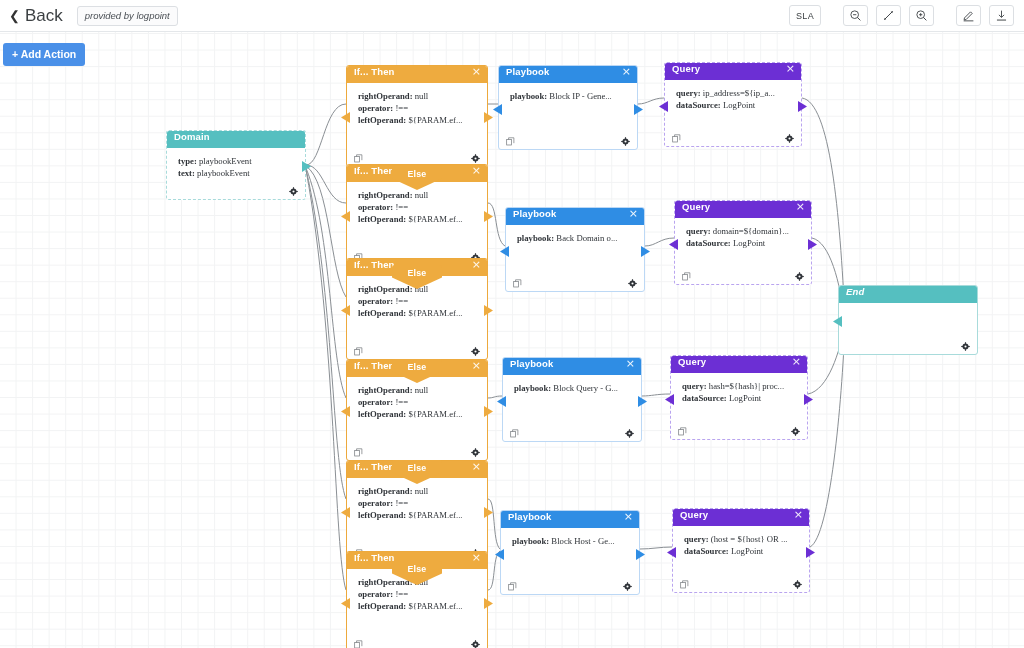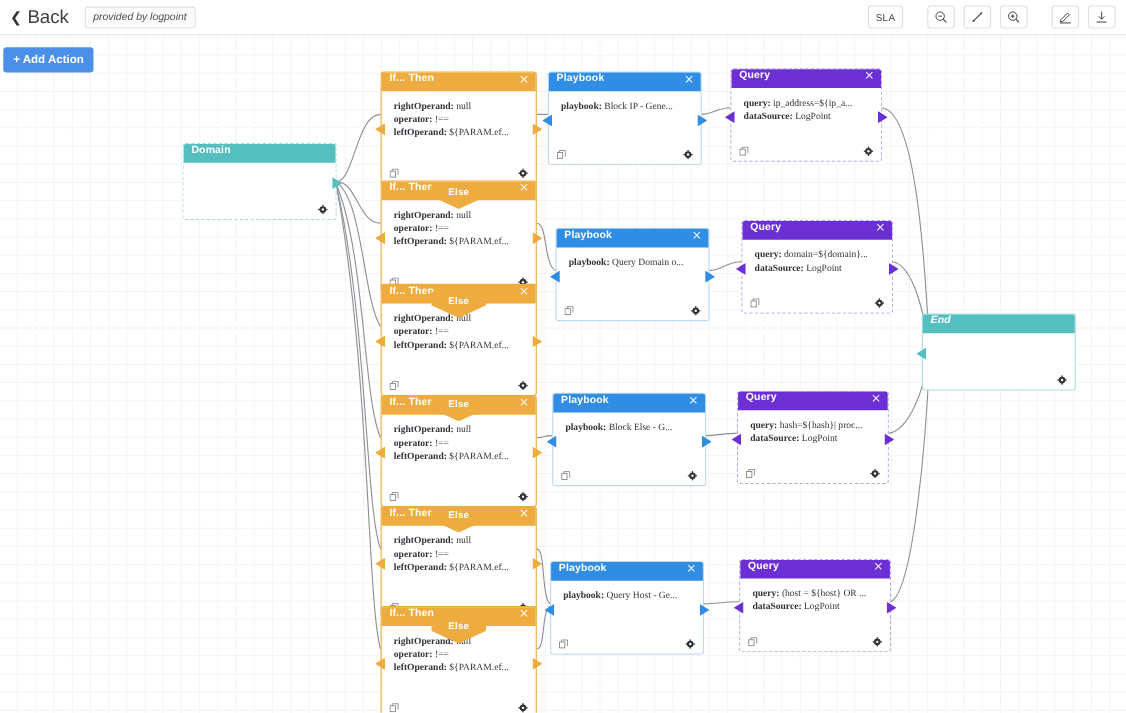--- a/index.html
+++ b/index.html
@@ -238,20 +238,24 @@
       <path d="M812,206 C830,210 840,250 845,289" fill="none" stroke="#8a8f94" stroke-width="1"></path>
       <path d="M808,362 C828,358 840,320 845,291" fill="none" stroke="#8a8f94" stroke-width="1"></path>
       <path d="M810,515 C830,505 842,370 845,292" fill="none" stroke="#8a8f94" stroke-width="1"></path>
     </svg>
   <div id="add-action">+ Add Action</div>
   <div id="node-layer">
       <div class="node n-tr" style="left: 166px; top: 98px; width: 140px; height: 70px;">
         <div class="hdr">
           <span class="ttl">Domain</span>
         </div>
+        <div class="body">
+          <div class="row">type: <span class="val">playbookEvent</span></div>
+          <div class="row">text: <span class="val">playbookEvent</span></div>
+        </div>
         <div class="foot">
           <span></span>
           <span class="gear"><svg width="9" height="9" viewBox="0 0 16 16">
               <circle cx="8" cy="8" r="5.4" fill="#2f3338"></circle>
               <circle cx="8" cy="8" r="1.9" fill="#ffffff"></circle>
               <g fill="#2f3338">
                 <rect x="7" y="0.4" width="2" height="3"></rect>
                 <rect x="7" y="12.6" width="2" height="3"></rect>
                 <rect x="0.4" y="7" width="3" height="2"></rect>
                 <rect x="12.6" y="7" width="3" height="2"></rect>
@@ -378,21 +382,21 @@
       </div>
       <div class="else-badge" style="left: 392px; top: 233px;">
         <span>Else</span>
       </div>
       <div class="node n-pb" style="left: 505px; top: 175px; width: 140px; height: 85px;">
         <div class="hdr">
           <span class="ttl">Playbook</span>
           <span class="xicon">×</span>
         </div>
         <div class="body">
-          <div class="row">playbook: <span class="val">Query Domain o...</span></div>
+          <div class="row">playbook: <span class="val">Back Domain o...</span></div>
         </div>
         <div class="foot">
           <span class="copy"><svg width="9" height="9" viewBox="0 0 16 16">
               <rect x="1.2" y="4.6" width="8.6" height="9.6" fill="none" stroke="#4a4f55" stroke-width="1.3"></rect>
               <path d="M4.6 4.6 V1.4 H14 V11" fill="none" stroke="#4a4f55" stroke-width="1.3"></path>
             </svg></span>
           <span class="gear"><svg width="9" height="9" viewBox="0 0 16 16">
               <circle cx="8" cy="8" r="5.4" fill="#2f3338"></circle>
               <circle cx="8" cy="8" r="1.9" fill="#ffffff"></circle>
               <g fill="#2f3338">
@@ -517,21 +521,21 @@
       </div>
       <div class="else-badge" style="left: 392px; top: 428px;">
         <span>Else</span>
       </div>
       <div class="node n-pb" style="left: 502px; top: 325px; width: 140px; height: 85px;">
         <div class="hdr">
           <span class="ttl">Playbook</span>
           <span class="xicon">×</span>
         </div>
         <div class="body">
-          <div class="row">playbook: <span class="val">Block Else - G...</span></div>
+          <div class="row">playbook: <span class="val">Block Query - G...</span></div>
         </div>
         <div class="foot">
           <span class="copy"><svg width="9" height="9" viewBox="0 0 16 16">
               <rect x="1.2" y="4.6" width="8.6" height="9.6" fill="none" stroke="#4a4f55" stroke-width="1.3"></rect>
               <path d="M4.6 4.6 V1.4 H14 V11" fill="none" stroke="#4a4f55" stroke-width="1.3"></path>
             </svg></span>
           <span class="gear"><svg width="9" height="9" viewBox="0 0 16 16">
               <circle cx="8" cy="8" r="5.4" fill="#2f3338"></circle>
               <circle cx="8" cy="8" r="1.9" fill="#ffffff"></circle>
               <g fill="#2f3338">
@@ -604,21 +608,21 @@
       </div>
       <div class="else-badge" style="left: 392px; top: 529px;">
         <span>Else</span>
       </div>
       <div class="node n-pb" style="left: 500px; top: 478px; width: 140px; height: 85px;">
         <div class="hdr">
           <span class="ttl">Playbook</span>
           <span class="xicon">×</span>
         </div>
         <div class="body">
-          <div class="row">playbook: <span class="val">Query Host - Ge...</span></div>
+          <div class="row">playbook: <span class="val">Block Host - Ge...</span></div>
         </div>
         <div class="foot">
           <span class="copy"><svg width="9" height="9" viewBox="0 0 16 16">
               <rect x="1.2" y="4.6" width="8.6" height="9.6" fill="none" stroke="#4a4f55" stroke-width="1.3"></rect>
               <path d="M4.6 4.6 V1.4 H14 V11" fill="none" stroke="#4a4f55" stroke-width="1.3"></path>
             </svg></span>
           <span class="gear"><svg width="9" height="9" viewBox="0 0 16 16">
               <circle cx="8" cy="8" r="5.4" fill="#2f3338"></circle>
               <circle cx="8" cy="8" r="1.9" fill="#ffffff"></circle>
               <g fill="#2f3338">

